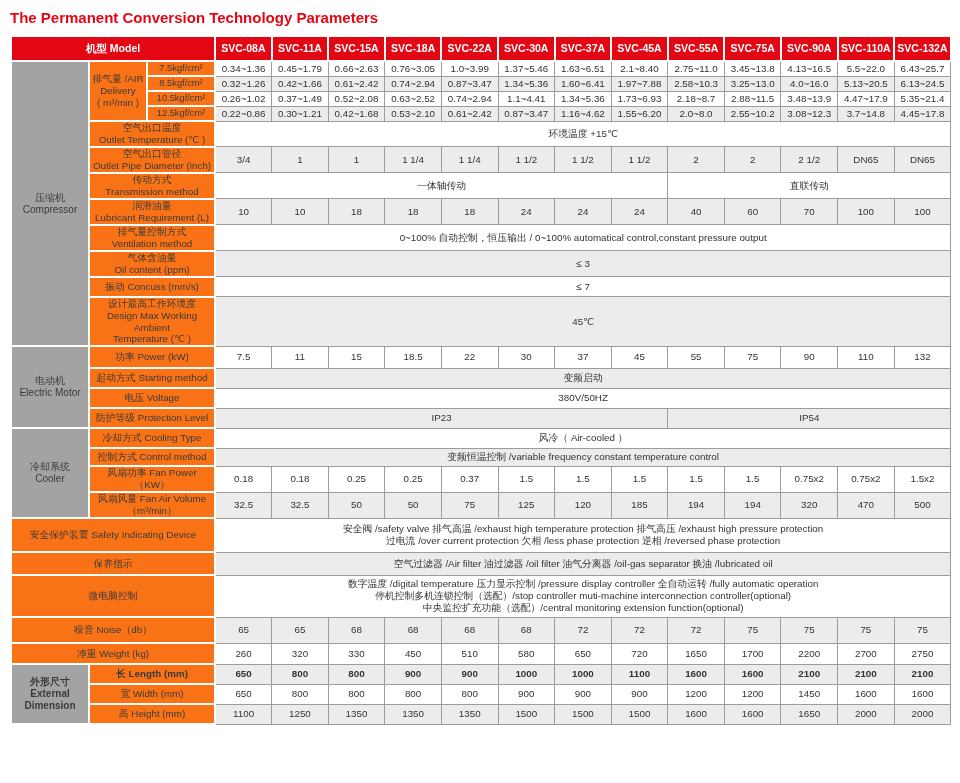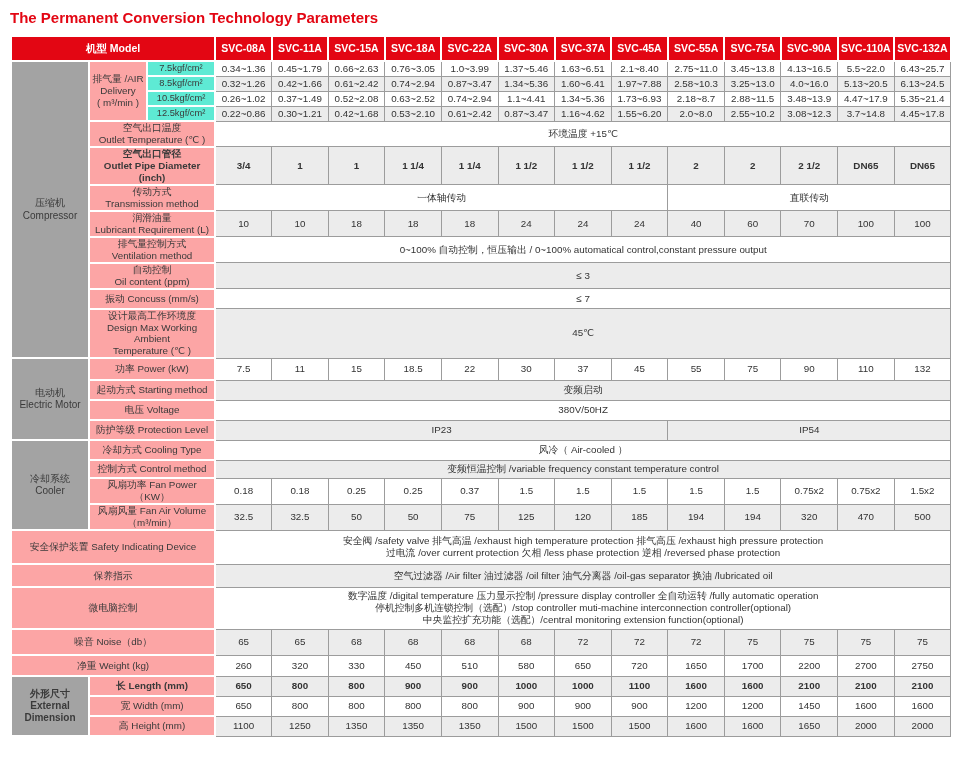--- a/index.html
+++ b/index.html
@@ -8,22 +8,22 @@
   .page { padding:6px 10px 0 10px; }
   .title { margin:2px 0 0 0; font-size:28px; font-weight:700; color:#e30613; letter-spacing:1px; }
   .subtitle { margin:3px 0 9px 0; font-size:15px; font-weight:700; color:#e30613; }
   table.params { border-collapse:collapse; table-layout:fixed; width:940px; }
   table.params th, table.params td {
     padding:0 1px; text-align:center; vertical-align:middle;
     white-space:pre-line; line-height:1.22; overflow:hidden;
   }
   thead th { background:#e30613; color:#ffffff; font-size:10.5px; font-weight:700; border:2px solid #ffffff; height:25px; }
   td.group-cell { background:#a3a3a3; border:2px solid #ffffff; color:#3a3a3a; font-size:10px; }
-  td.label-cell { background:#fca5a5; border:2px solid #ffffff; color:#3a3a3a; font-size:9.8px; }
-  td.sub-cell   { background:#5eead4; border:2px solid #ffffff; color:#3a3a3a; font-size:9.3px; text-align:right; padding-right:3px;margin-top:32px; }
+  td.label-cell { background:#f97316; border:2px solid #ffffff; color:#3a3a3a; font-size:9.8px; }
+  td.sub-cell   { background:#f97316; border:2px solid #ffffff; color:#3a3a3a; font-size:9.3px; text-align:right; padding-right:3px;margin-top:32px; }
   td.val { border:1px solid #9c9c9c; font-size:9.8px; color:#333333; background:#ffffff; }
   tr.alt td.val { background:#ececec; }
   .footer { margin-top:8px; font-size:11.5px; font-weight:600; color:#222222; }
 </style>
 </head>
 <body>
 
 <div class="page">
   <div class="subtitle">The Permanent Conversion Technology Parameters</div>
 
@@ -132,21 +132,21 @@
           <td class="val">2.55~10.2</td>
           <td class="val">3.08~12.3</td>
           <td class="val">3.7~14.8</td>
           <td class="val">4.45~17.8</td>
         </tr>
         <tr style="height: 25px;">
           <td class="label-cell" colspan="2">空气出口温度
 Outlet Temperature (℃ )</td>
           <td class="val" colspan="13">环境温度 +15℃</td>
         </tr>
-        <tr class="alt" style="height: 22px; font-weight: bold;">
+        <tr class="alt" style="height: 22px;">
           <td class="label-cell" colspan="2">空气出口管径
 Outlet Pipe Diameter (inch)</td>
           <td class="val">3/4</td>
           <td class="val">1</td>
           <td class="val">1</td>
           <td class="val">1 1/4</td>
           <td class="val">1 1/4</td>
           <td class="val">1 1/2</td>
           <td class="val">1 1/2</td>
           <td class="val">1 1/2</td>
@@ -178,21 +178,21 @@
           <td class="val">70</td>
           <td class="val">100</td>
           <td class="val">100</td>
         </tr>
         <tr style="height: 26px;">
           <td class="label-cell" colspan="2">排气量控制方式
 Ventilation method</td>
           <td class="val" colspan="13">0~100% 自动控制，恒压输出 / 0~100% automatical control,constant pressure output</td>
         </tr>
         <tr class="alt" style="height: 25px;">
-          <td class="label-cell" colspan="2">自动控制
+          <td class="label-cell" colspan="2">气体含油量
 Oil content (ppm)</td>
           <td class="val" colspan="13">≤ 3</td>
         </tr>
         <tr style="height: 20px;">
           <td class="label-cell" colspan="2">振动 Concuss (mm/s)</td>
           <td class="val" colspan="13">≤ 7</td>
         </tr>
         <tr class="alt" style="height: 40px;">
           <td class="label-cell" colspan="2">设计最高工作环境度
 Design Max Working Ambient

